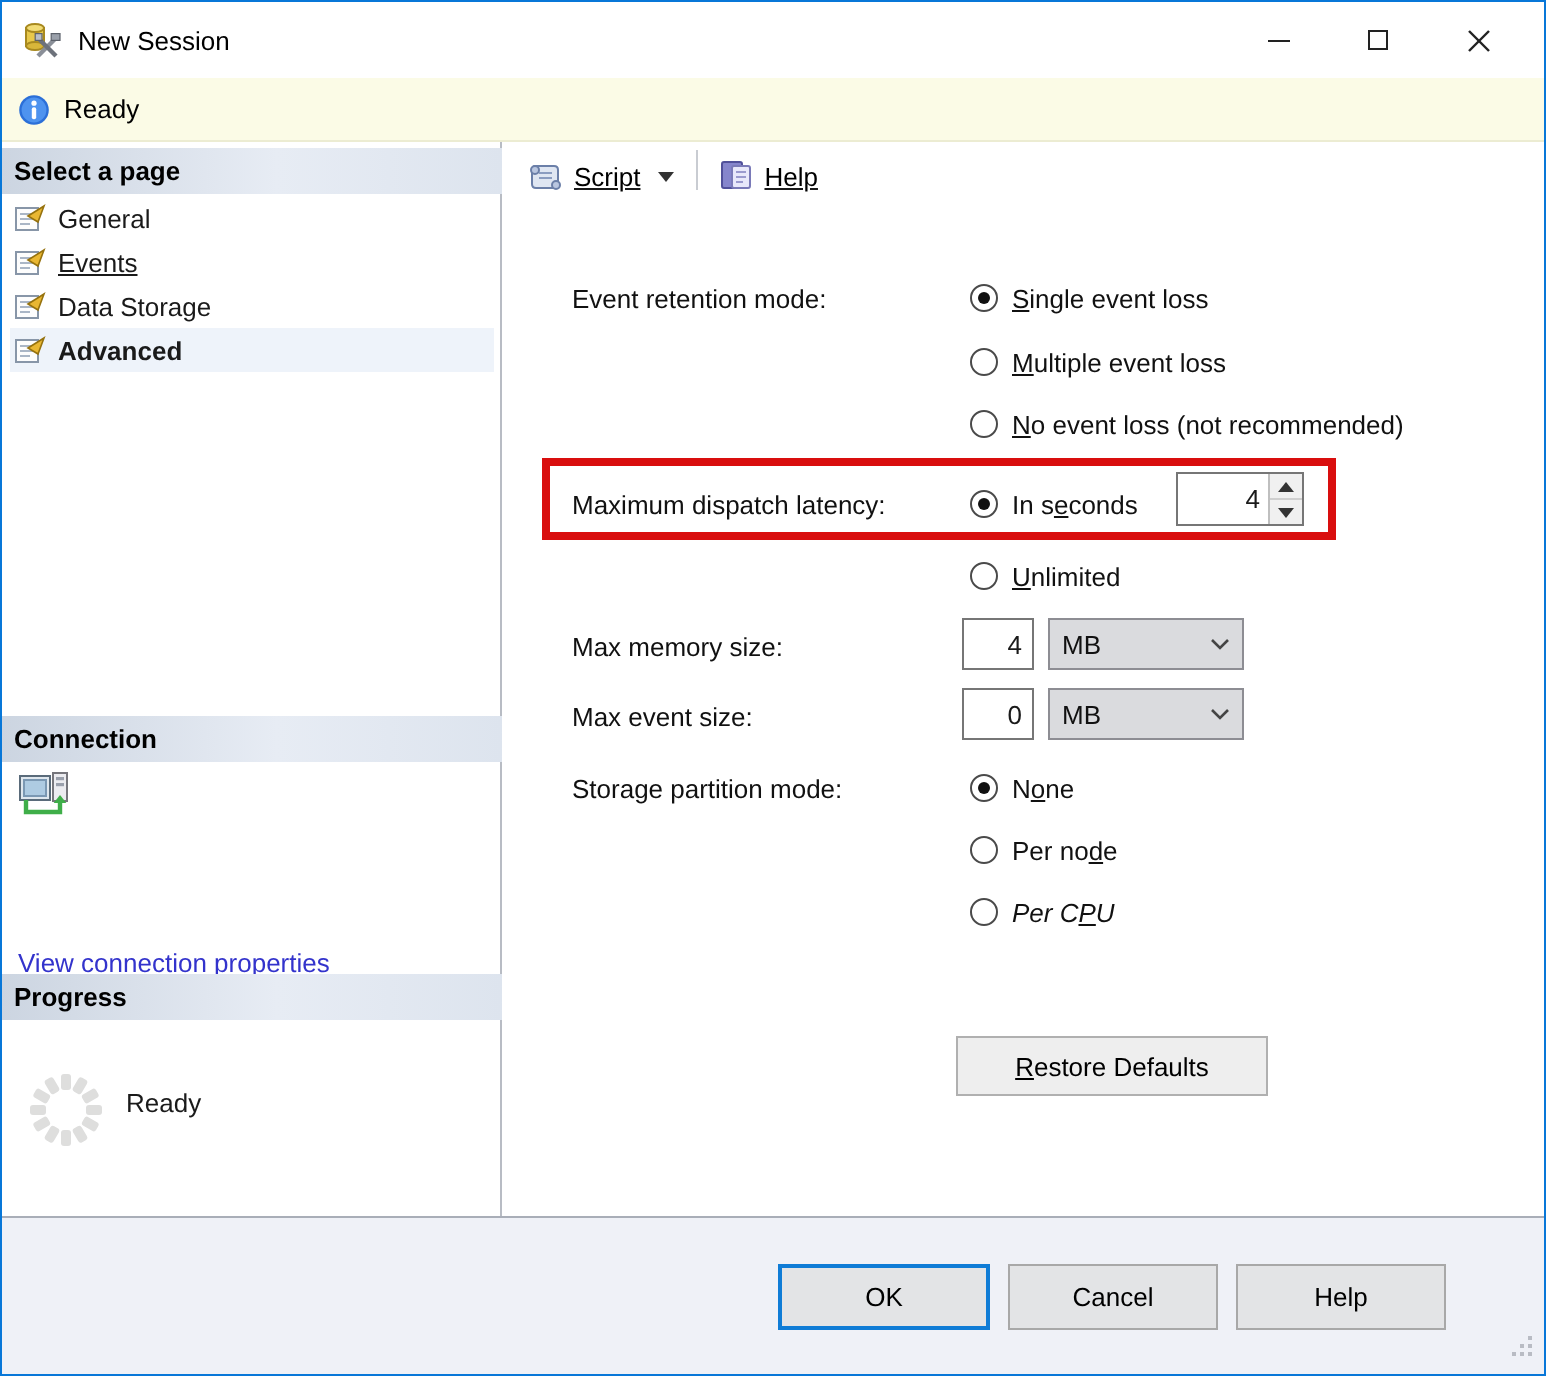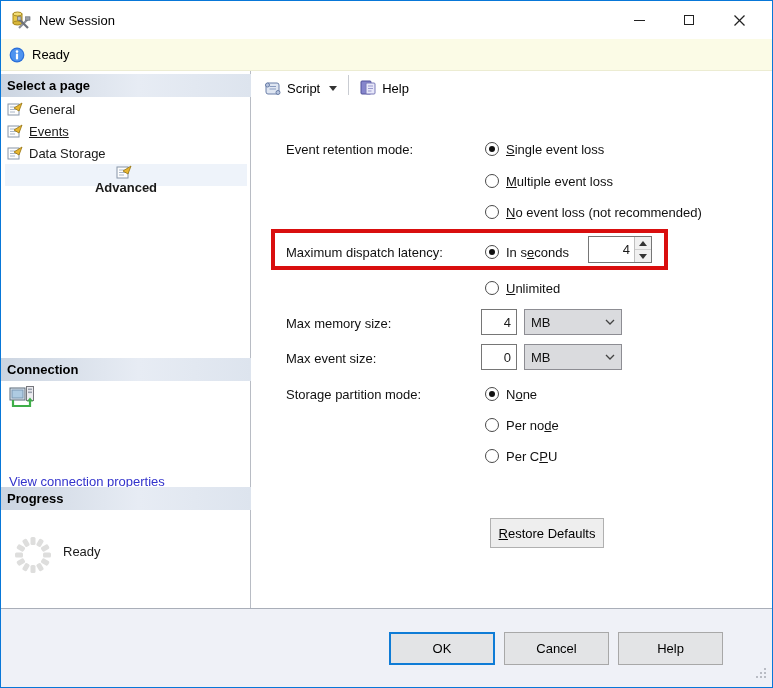--- a/index.html
+++ b/index.html
@@ -24,21 +24,21 @@
   .sidebar{position:absolute;left:0;top:0;width:250px;height:100%;background:#fff;border-right:1px solid #b8bcc4;}
   .panel-header{position:absolute;left:0;width:250px;height:23px;display:flex;align-items:center;padding-left:6px;font-weight:bold;font-size:13px;color:#000;background:linear-gradient(90deg,#ccd5e1 0%,#e7ecf4 55%,#dde4ee 100%);}
   .side-item{position:absolute;left:4px;width:242px;height:22px;display:flex;align-items:center;cursor:default;}
   .side-item .icon{margin:0 6px 0 2px;display:inline-flex;}
   .side-item.selected{background:#eef3fa;font-weight:bold;}
   .link{position:absolute;color:#3333cc;text-decoration:underline;font-size:13px;cursor:pointer;}
 
   .mainpanel{position:absolute;left:251px;top:0;width:521px;height:100%;background:#fff;}
 
   
-  .toolbar{position:absolute;left:8px;top:4px;height:26px;display:flex;}
+  .toolbar{position:absolute;left:8px;top:4px;height:26px;display:flex;text-decoration:underline;}
   .tool-btn{display:flex;align-items:center;gap:5px;padding:2px 4px;color:#000;}
   .caret-down{width:0;height:0;border-left:4px solid transparent;border-right:4px solid transparent;border-top:5px solid #333;margin-left:4px;}
   .tool-sep{width:1px;height:20px;background:#c9ccd2;margin:0 7px;}
 
   
   .row{position:absolute;height:20px;display:flex;align-items:center;}
   .flabel{font-size:13px;color:#111;}
   .radio{width:14px;height:14px;border:1px solid #4a4a4a;border-radius:50%;background:#fff;display:inline-block;position:relative;flex:0 0 auto;}
   .radio.selected::after{content:"";position:absolute;left:3px;top:3px;width:6px;height:6px;border-radius:50%;background:#111;}
   .rlabel{margin-left:7px;font-size:13px;color:#111;}
@@ -142,21 +142,21 @@
           <svg width="16" height="16" viewBox="0 0 16 16">
               <rect x="1" y="3" width="11" height="11" fill="#fdfdfd" stroke="#8896a8"></rect>
               <line x1="3" y1="6" x2="10" y2="6" stroke="#aab6c6"></line>
               <line x1="3" y1="8.5" x2="10" y2="8.5" stroke="#aab6c6"></line>
               <line x1="3" y1="11" x2="8" y2="11" stroke="#aab6c6"></line>
               <polygon points="7,7 15,2 12,10" fill="#e9b732" stroke="#96720e" stroke-width="0.8"></polygon>
             </svg>
         </span>
         <span>Data Storage</span>
       </div>
-      <div class="side-item selected" style="top:93px;flex-direction:column;">
+      <div class="side-item selected" style="top:93px;">
         <span class="icon">
           <svg width="16" height="16" viewBox="0 0 16 16">
               <rect x="1" y="3" width="11" height="11" fill="#fdfdfd" stroke="#8896a8"></rect>
               <line x1="3" y1="6" x2="10" y2="6" stroke="#aab6c6"></line>
               <line x1="3" y1="8.5" x2="10" y2="8.5" stroke="#aab6c6"></line>
               <line x1="3" y1="11" x2="8" y2="11" stroke="#aab6c6"></line>
               <polygon points="7,7 15,2 12,10" fill="#e9b732" stroke="#96720e" stroke-width="0.8"></polygon>
             </svg>
         </span>
         <span>Advanced</span>
@@ -295,26 +295,26 @@
           <span class="flabel">Storage partition mode:</span>
         </div>
       <div class="row" style="left:233px;top:313px;">
         <span class="radio selected"></span>
         <span class="rlabel"><span>N</span><span class="key">o</span><span>ne</span></span>
       </div>
       <div class="row" style="left:233px;top:344px;">
         <span class="radio"></span>
         <span class="rlabel"><span>Per no</span><span class="key">d</span><span>e</span></span>
       </div>
-      <div class="row" style="left:233px;top:375px;">
+      <div class="row" style="left:233px;top:375px;font-style:italic;">
         <span class="radio"></span>
         <span class="rlabel"><span>Per C</span><span class="key">P</span><span>U</span></span>
       </div>
 
-      <div class="push-btn" style="left:238px;top:447px;width:114px;height:30px;">
+      <div class="push-btn" style="left:226px;top:447px;width:156px;height:30px;">
         <span><span></span><span class="key">R</span><span>estore Defaults</span></span>
       </div>
 
     </main>
   </div>
 
   <div class="footer">
     <div class="dlg-btn default" style="left:388px;width:106px;">OK</div>
     <div class="dlg-btn" style="left:503px;width:105px;">Cancel</div>
     <div class="dlg-btn" style="left:617px;width:105px;">Help</div>

